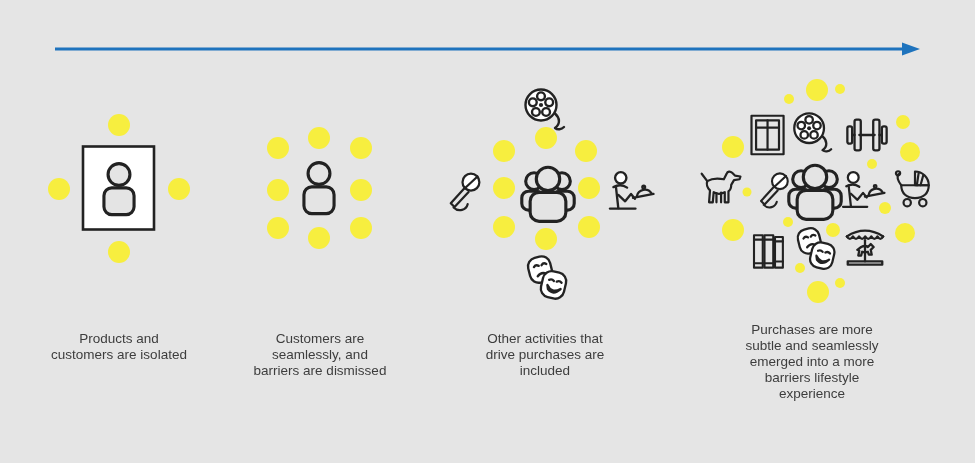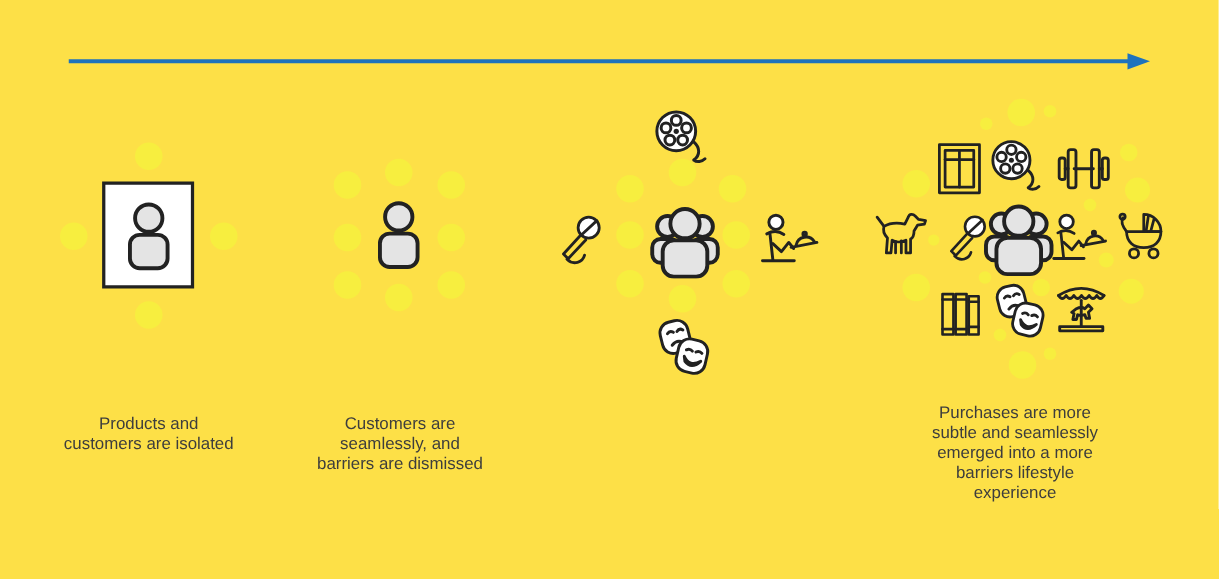--- a/index.html
+++ b/index.html
@@ -1,17 +1,17 @@
 <!DOCTYPE html>
 <html style="--arrow: #1e73bd; --dot: #f7ee3f; --stroke: #222222; --person-fill: #e4e4e4; --text: #3d3d3d;"><head>
 <meta charset="utf-8">
 <title>Diagram</title>
 <style>
   html,body{margin:0;padding:0;background:#fff;}
-  #canvas{position:relative;width:975px;height:463px;background:#fde047;overflow:hidden;
+  #canvas{position:relative;width:975px;height:463px;background:#e5e5e5;overflow:hidden;
           font-family:"Liberation Sans",sans-serif;}
   .stage{position:absolute;top:0;height:463px;}
   .stage svg{position:absolute;overflow:visible;}
   .caption{position:absolute;text-align:center;white-space:pre-line;
            font-size:13.5px;line-height:16px;color:var(--text);}
   .dot{fill:var(--dot);stroke:none;}
   .ic{stroke:var(--stroke);fill:none;stroke-width:2.4;stroke-linecap:round;stroke-linejoin:round;}
   #arrow-svg{position:absolute;left:54px;top:40px;overflow:visible;}
 </style>
 </head>
@@ -160,20 +160,23 @@
       <circle class="dot" cx="154" cy="110" r="11"></circle>
       <circle class="dot" cx="69" cy="149" r="11"></circle>
       <circle class="dot" cx="111" cy="161" r="11"></circle>
       <circle class="dot" cx="154" cy="149" r="11"></circle>
       <use href="#sym-reel" class="ic" x="85" y="7" width="48" height="48"></use>
       <use href="#sym-mic" class="ic" x="5" y="91" width="45" height="45"></use>
       <use href="#sym-group" class="ic" x="84" y="87" width="58" height="58" style="stroke-width:2.8"></use>
       <use href="#sym-waiter" class="ic" x="173" y="92" width="47" height="43"></use>
       <use href="#sym-masks" class="ic" x="87" y="175" width="51" height="51"></use>
     </svg>
+    <div class="caption" style="left:25px;top:331px;width:180px">Other activities that
+drive purchases are
+included</div>
   </div>
 
   <div class="stage" style="left:690px;width:250px">
     <svg style="left:8px;top:76px" width="240" height="242" viewBox="0 0 240 242">
       <circle class="dot" cx="119" cy="14" r="11"></circle>
       <circle class="dot" cx="142" cy="13" r="5"></circle>
       <circle class="dot" cx="91" cy="23" r="5"></circle>
       <circle class="dot" cx="35" cy="71" r="11"></circle>
       <circle class="dot" cx="205" cy="46" r="7"></circle>
       <circle class="dot" cx="212" cy="76" r="10"></circle>

